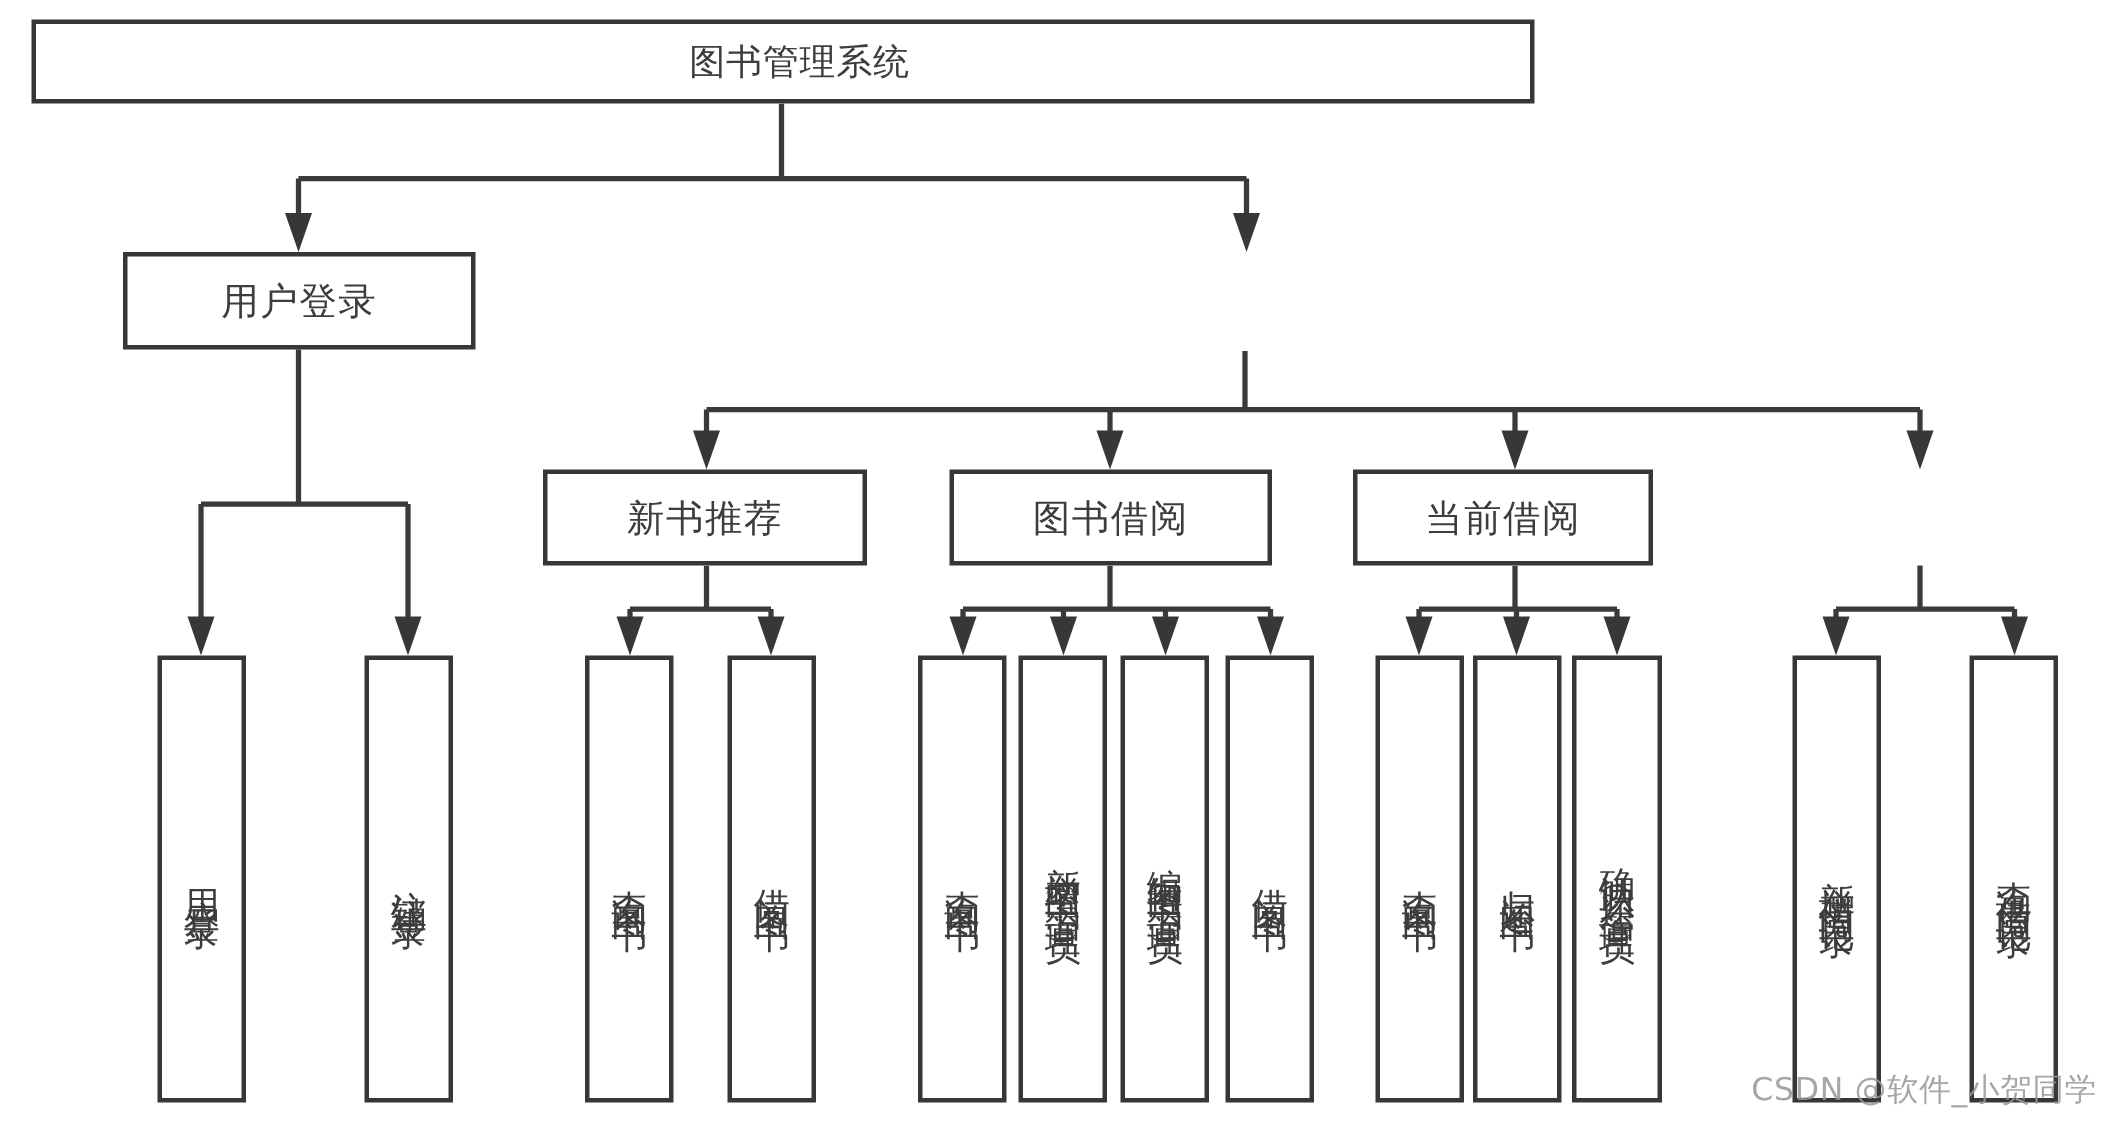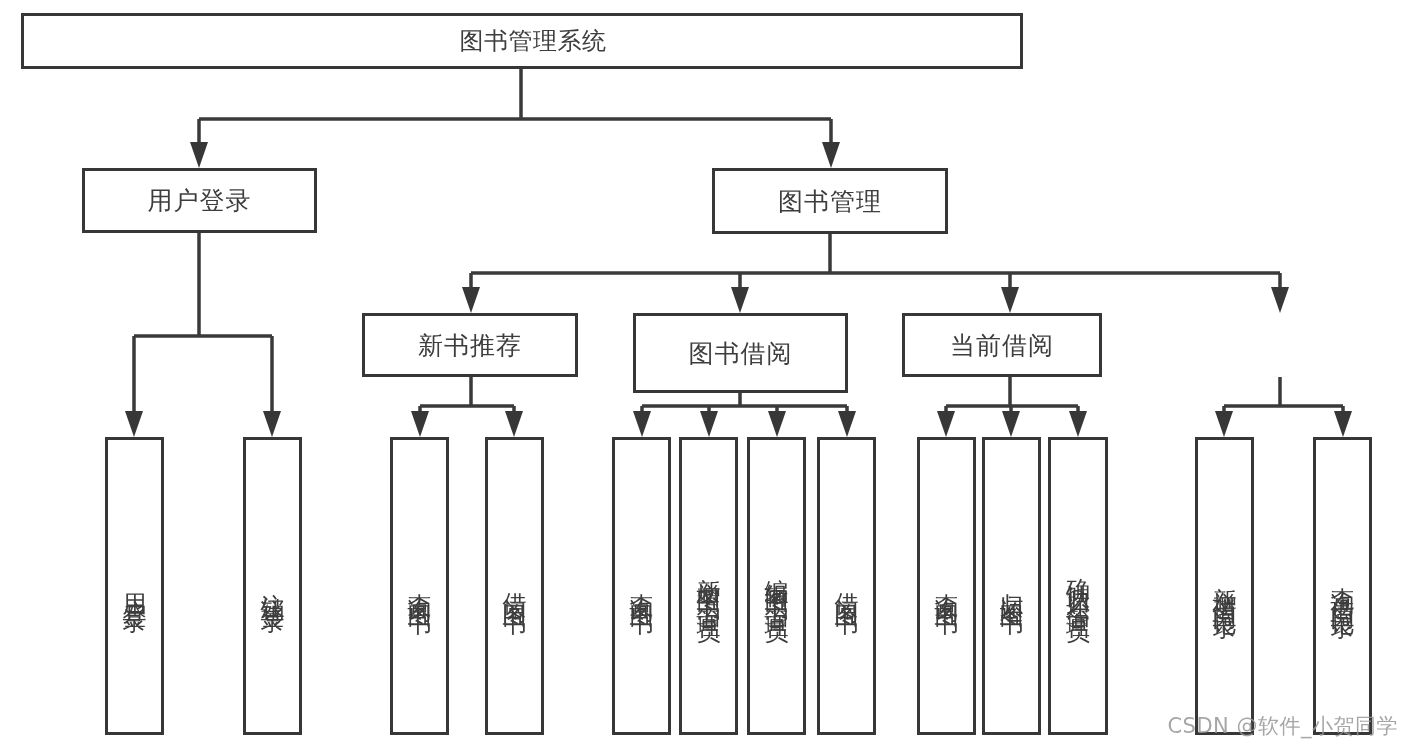--- a/index.html
+++ b/index.html
@@ -113,28 +113,25 @@
     </g>
   </svg>
 
   <div class="node hnode root" style="left:21px;top:13px;width:1002px;height:56px">
     <span>图书管理系统</span>
   </div>
 
   <div class="node hnode" style="left:82px;top:168px;width:235px;height:65px">
     <span>用户登录</span>
   </div>
-  <div class="node hnode" style="left:712px;top:168px;width:236px;height:66px">
-    <span>图书管理</span>
-  </div>
 
   <div class="node hnode" style="left:362px;top:313px;width:216px;height:64px">
     <span>新书推荐</span>
   </div>
-  <div class="node hnode" style="left:633px;top:313px;width:215px;height:80px">
+  <div class="node hnode" style="left:633px;top:313px;width:215px;height:64px">
     <span>图书借阅</span>
   </div>
   <div class="node hnode" style="left:902px;top:313px;width:200px;height:64px">
     <span>当前借阅</span>
   </div>
 
   <div class="node vnode" style="left:105px">
     <span class="vtext">用户登录</span>
   </div>
   <div class="node vnode" style="left:243px">

